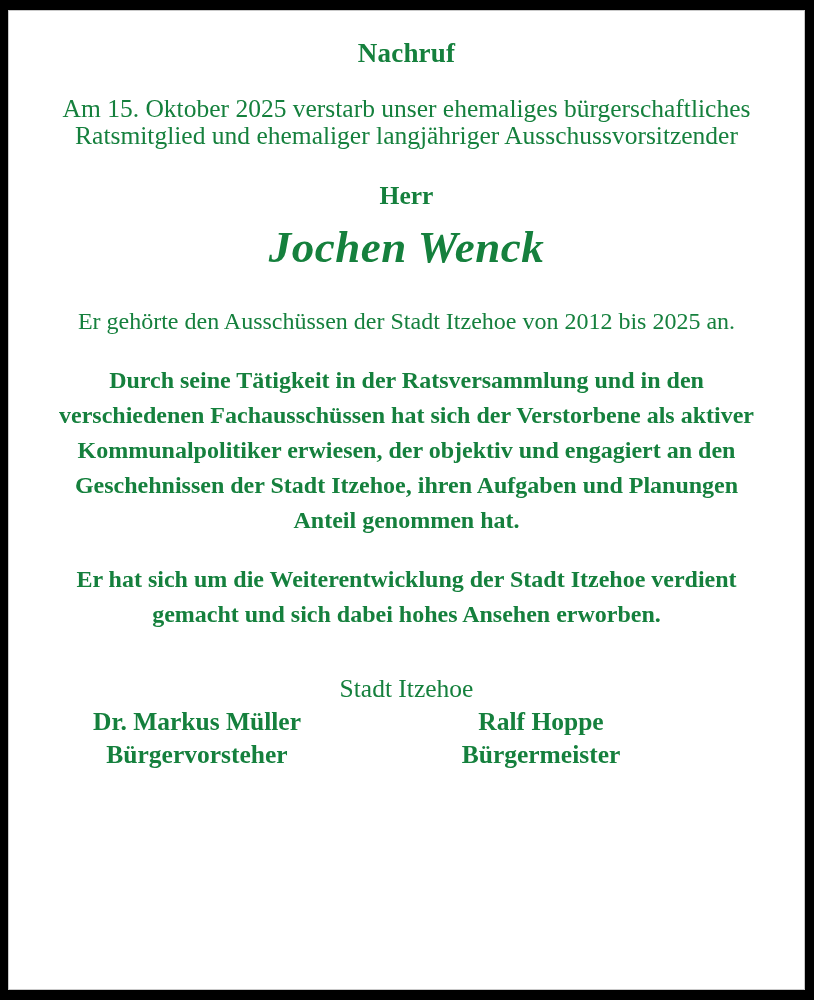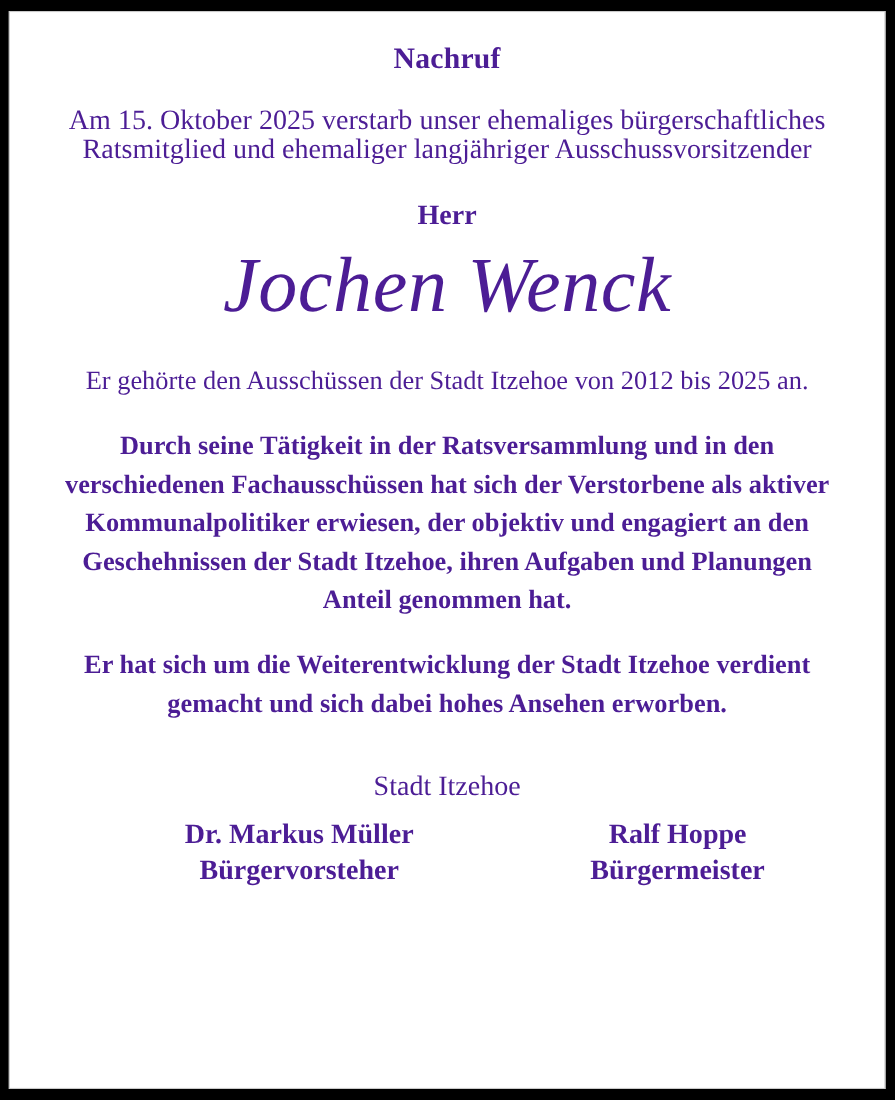--- a/index.html
+++ b/index.html
@@ -22,21 +22,21 @@
     background: #000000;
     padding: 10px 9px 10px 8px;
   }
   .notice-inner {
     box-sizing: border-box;
     width: 100%;
     height: 100%;
     background: #ffffff;
     border: 1px solid #c9c9c9;
     padding: 18px 38px 10px 38px;
-    color: #4c1d95;
+    color: #15803d;
     text-align: center;
     display: block;
   }
 
   
   .heading {
     font-size: 27px;
     font-weight: bold;
     line-height: 1.1;
     letter-spacing: 0.2px;
@@ -52,22 +52,22 @@
   }
 
   .salutation {
     font-size: 25.5px;
     font-weight: bold;
     line-height: 1.2;
     margin: 32px 0 0 0;
   }
 
   .deceased-name {
-    font-size: 71px;
-    font-weight: normal;
+    font-size: 45px;
+    font-weight: bold;
     font-style: italic;
     line-height: 1.0;
     letter-spacing: 0.5px;
     margin: 14px 0 0 0;
     white-space: nowrap;
   }
 
   .para {
     font-size: 24px;
     font-weight: normal;
@@ -84,23 +84,22 @@
   .signature {
     margin-top: 42px;
   }
   .org {
     font-size: 25.5px;
     font-weight: normal;
     line-height: 1.2;
   }
   .signatories {
     display: flex;
-    justify-content: flex-end;
+    justify-content: flex-start;
     align-items: flex-start;
-    margin-top: 10px;
   }
   .signatory {
     width: 300px;
     font-size: 25.5px;
     font-weight: bold;
     line-height: 33px;
   }
   .signatory .role {
     display: block;
   }

